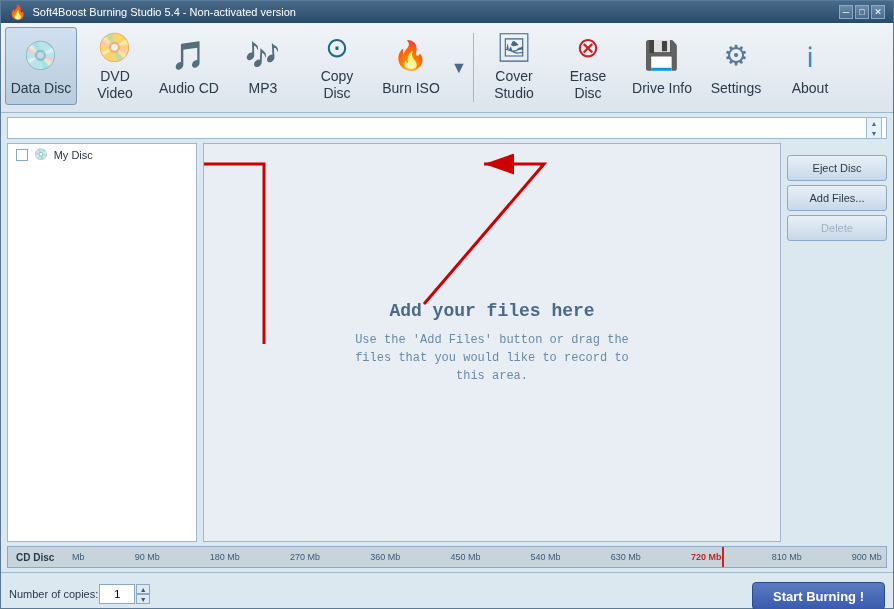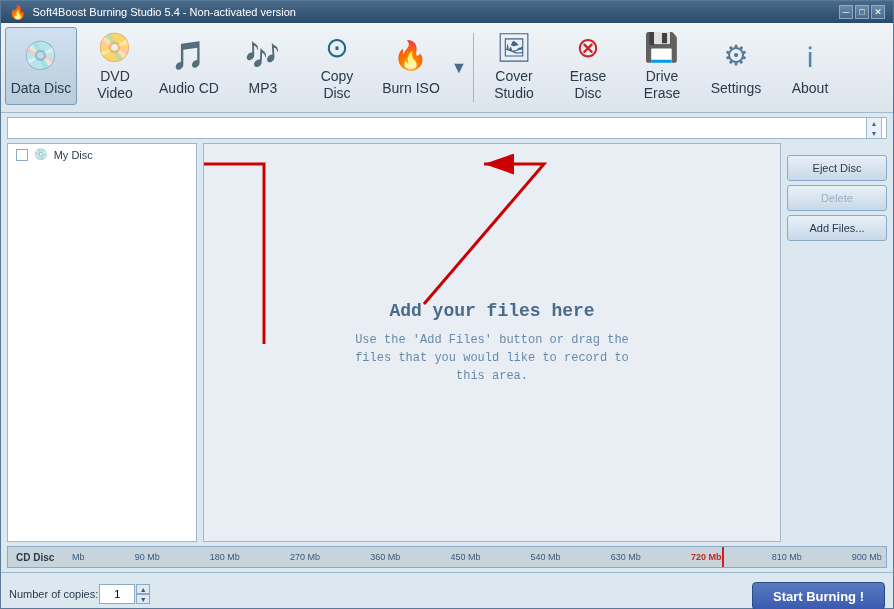--- a/index.html
+++ b/index.html
@@ -373,21 +373,21 @@
       <div class="btn-label">Cover Studio</div>
     </div>
 
     <div class="toolbar-btn">
       <div class="btn-icon icon-erase">⊗</div>
       <div class="btn-label">Erase Disc</div>
     </div>
 
     <div class="toolbar-btn">
       <div class="btn-icon icon-drive">💾</div>
-      <div class="btn-label">Drive Erase</div>
+      <div class="btn-label">Drive Info</div>
     </div>
 
     <div class="toolbar-btn">
       <div class="btn-icon icon-settings">⚙</div>
       <div class="btn-label">Settings</div>
     </div>
 
     <div class="toolbar-btn">
       <div class="btn-icon icon-about">ℹ</div>
       <div class="btn-label">About</div>
@@ -425,22 +425,22 @@
         </defs>
 
         <path d="M 60 200 L 60 20 L -50 20" stroke="#cc0000" stroke-width="3" fill="none" marker-end="url(#arrowhead)"></path>
 
         <path d="M 220 160 L 340 20 L 280 20" stroke="#cc0000" stroke-width="3" fill="none" marker-end="url(#arrowhead)"></path>
       </svg>
     </div>
 
     <div class="right-panel">
       <button class="right-btn">Eject Disc</button>
+      <button class="right-btn">Add Files...</button>
       <button class="right-btn disabled">Delete</button>
-      <button class="right-btn">Add Files...</button>
     </div>
   </div>
 
   <div class="progress-bar-area">
     <div class="progress-label">CD Disc</div>
     <div style="flex:1; display:flex; align-items:center; position:relative; height:100%;">
       <div style="display:flex;width:100%;justify-content:space-between;align-items:center;font-size:9px;color:#3a5a7a;padding:0 4px;">
         <span>Mb</span>
         <span>90 Mb</span>
         <span>180 Mb</span>

